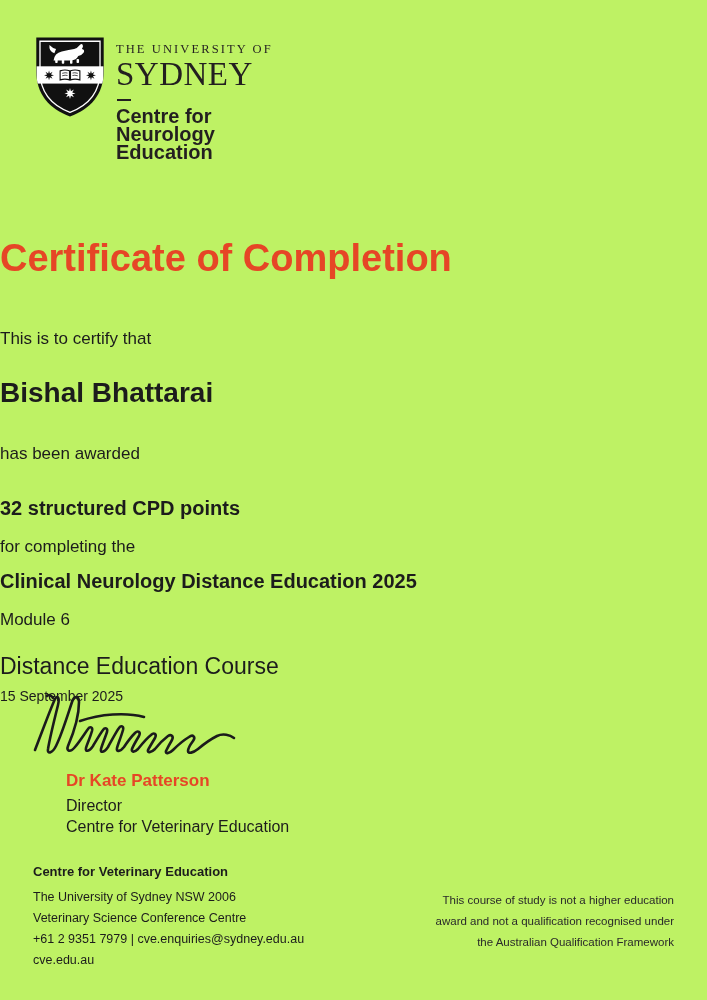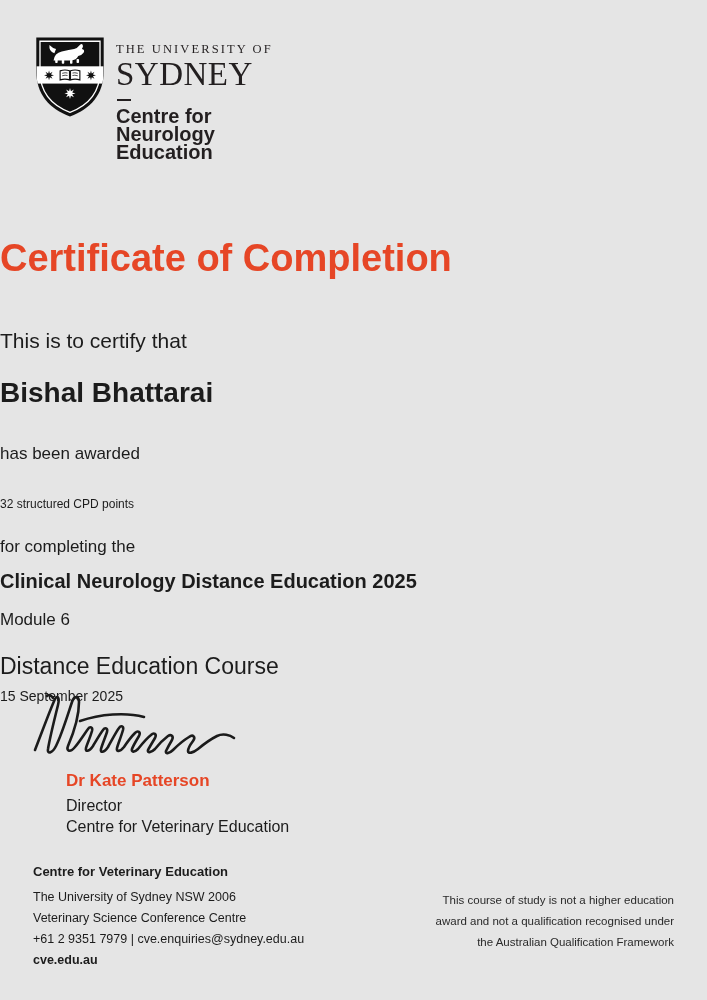--- a/index.html
+++ b/index.html
@@ -1,21 +1,21 @@
 <!DOCTYPE html>
 <html><head>
 <meta charset="utf-8">
 <style>
   * { margin:0; padding:0; box-sizing:border-box; }
   html,body { background:#ffffff; }
   .page {
     position:relative;
     width:707px;
     height:1000px;
-    background:#e5e5e5;
+    background:#bef264;
     font-family:"Liberation Sans", sans-serif;
     color:#1c1c1c;
     overflow:hidden;
     margin:0 auto;
   }
 
   
   .logo { position:absolute; top:34px; left:33px; display:flex; gap:9px; }
   .shield { width:74px; height:86px; flex:0 0 auto; }
   .wordmark { display:flex; flex-direction:column; }
@@ -30,44 +30,44 @@
     color:#231f20; white-space:nowrap;
   }
   .logo-dash { width:14px; border-top:2.4px solid #231f20; margin:7px 0 6px 1px; }
   .centre-line {
     font-size:20px; font-weight:bold; line-height:18px; color:#231f20;
   }
 
   
   .cline { position:absolute; left:0; width:100%; text-align:left; white-space:nowrap; }
   .title   { top:237px; font-size:38px; font-weight:bold; }
-  .certify { top:329px; font-size:21px; }
+  .certify { top:329px; font-size:17px; }
   .recipient { top:377px; font-size:28px; font-weight:bold; }
   .awarded { top:444px; font-size:17px; }
-  .points  { top:497px; font-size:12px; font-weight:normal; }
+  .points  { top:497px; font-size:20px; font-weight:bold; }
   .forline { top:537px; font-size:17px; }
   .course  { top:570px; font-size:20px; font-weight:bold; }
   .module  { top:610px; font-size:17px; }
   .ctype   { top:653px; font-size:23px; }
   .cdate   { top:688px; font-size:14px; }
 
   
   .sig-svg { position:absolute; left:30px; top:692px; width:215px; height:70px; }
   .signer { position:absolute; left:66px; top:771px; }
   .signer-name { font-size:17px; font-weight:bold; margin-bottom:4px; }
   .signer-role, .signer-org { font-size:16px; line-height:21px; color:#1c1c1c; }
 
   
   .footer {
     position:absolute; left:33px; right:33px; top:864px;
     display:flex; justify-content:space-between; align-items:flex-start;
   }
   .footer-left .f-org { font-size:13px; font-weight:bold; margin-bottom:8px; }
   .footer-left .f-line { font-size:12.5px; line-height:21px; }
-  .footer-left .f-web { font-size:12.5px; font-weight:bold; line-height:21px; }
+  .footer-left .f-web { font-size:12.5px; font-weight:normal; line-height:21px; }
   .footer-right { text-align:right; font-size:11.5px; line-height:21px; padding-top:26px; color:#2a2a2a; }
 </style>
 </head>
 <body>
 
 <div class="page">
 
   <div class="logo">
     <svg class="shield" viewBox="0 0 90 102" xmlns="http://www.w3.org/2000/svg">
       <defs>

